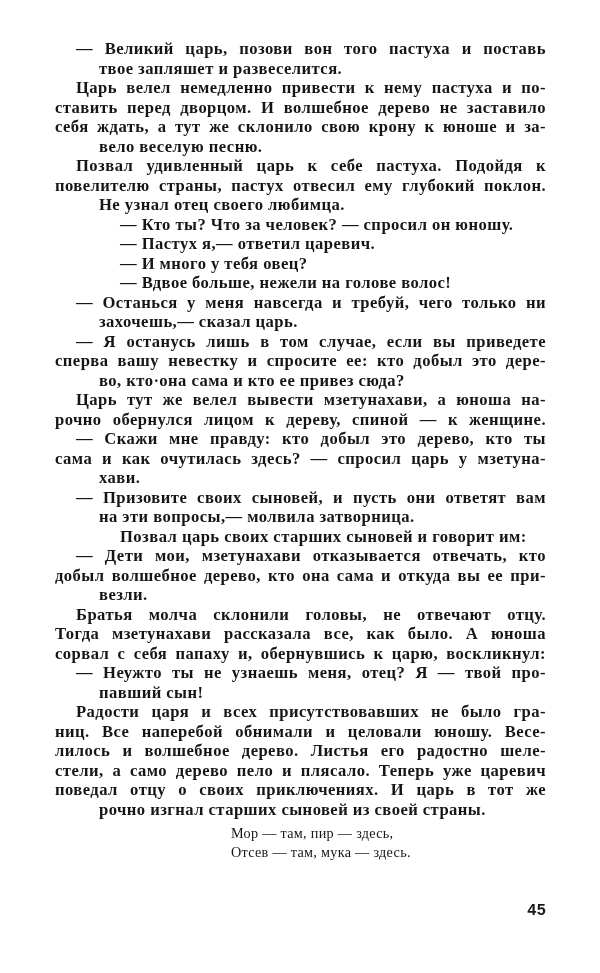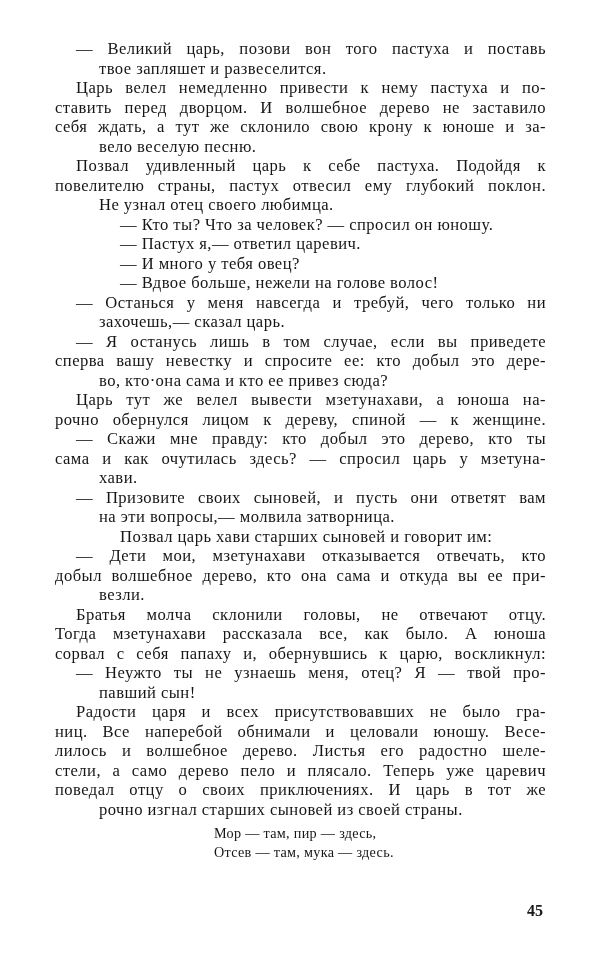--- a/index.html
+++ b/index.html
@@ -3,32 +3,32 @@
 <meta charset="utf-8">
 <style>
   html, body { margin: 0; padding: 0; background: #ffffff; }
   body { width: 600px; height: 973px; position: relative; overflow: hidden; }
   .page {
     position: absolute; left: 55px; top: 39px; width: 491px;
     font-family: "Liberation Serif", "DejaVu Serif", serif;
     font-size: 16.6px; line-height: 19.5px; color: #161616;
     letter-spacing: 0.45px;
   }
-  .line { display: block; white-space: nowrap; text-align: justify; text-align-last: justify; height: 19.5px; }
+  .line { display: block; white-space: nowrap; text-align: justify; text-align-last: justify; height: 19.5px; font-weight: bold; }
   .line.last { text-align-last: left; margin-left: 44px; }
   .line.indent { padding-left: 21px; }
   .verse {
-    position: absolute; left: 214px; top: 824px;
+    position: absolute; left: 231px; top: 824px;
     font-family: "Liberation Serif", "DejaVu Serif", serif;
     font-size: 14.2px; line-height: 18.5px; color: #161616; letter-spacing: 0.3px;
   }
   .verse .vline { display: block; white-space: nowrap; }
   .pagenum {
     position: absolute; left: 527px; top: 902px;
-    font-family: Liberation Serif, serif;
+    font-family: Liberation Mono, monospace;
     font-size: 16px; font-weight: bold; color: #1a1a1a;
   }
 </style>
 </head>
 <body>
 
 <div class="page" id="body">
     <span class="line indent">— Великий царь, позови вон того пастуха и поставь</span>
     <span class="line last">твое запляшет и развеселится.</span>
     <span class="line indent">Царь велел немедленно привести к нему пастуха и по-</span>
@@ -47,21 +47,21 @@
     <span class="line indent">— Я останусь лишь в том случае, если вы приведете</span>
     <span class="line">сперва вашу невестку и спросите ее: кто добыл это дере-</span>
     <span class="line last">во, кто·она сама и кто ее привез сюда?</span>
     <span class="line indent">Царь тут же велел вывести мзетунахави, а юноша на-</span>
     <span class="line">рочно обернулся лицом к дереву, спиной — к женщине.</span>
     <span class="line indent">— Скажи мне правду: кто добыл это дерево, кто ты</span>
     <span class="line">сама и как очутилась здесь? — спросил царь у мзетуна-</span>
     <span class="line last">хави.</span>
     <span class="line indent">— Призовите своих сыновей, и пусть они ответят вам</span>
     <span class="line last">на эти вопросы,— молвила затворница.</span>
-    <span class="line indent last">Позвал царь хави старших сыновей и говорит им:</span>
+    <span class="line indent last">Позвал царь своих старших сыновей и говорит им:</span>
     <span class="line indent">— Дети мои, мзетунахави отказывается отвечать, кто</span>
     <span class="line">добыл волшебное дерево, кто она сама и откуда вы ее при-</span>
     <span class="line last">везли.</span>
     <span class="line indent">Братья молча склонили головы, не отвечают отцу.</span>
     <span class="line">Тогда мзетунахави рассказала все, как было. А юноша</span>
     <span class="line">сорвал с себя папаху и, обернувшись к царю, воскликнул:</span>
     <span class="line indent">— Неужто ты не узнаешь меня, отец? Я — твой про-</span>
     <span class="line last">павший сын!</span>
     <span class="line indent">Радости царя и всех присутствовавших не было гра-</span>
     <span class="line">ниц. Все наперебой обнимали и целовали юношу. Весе-</span>

